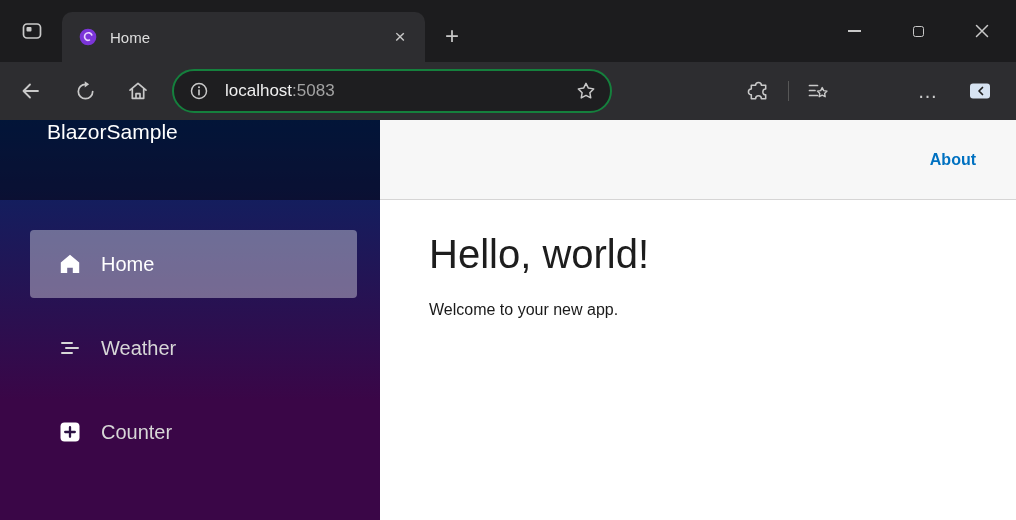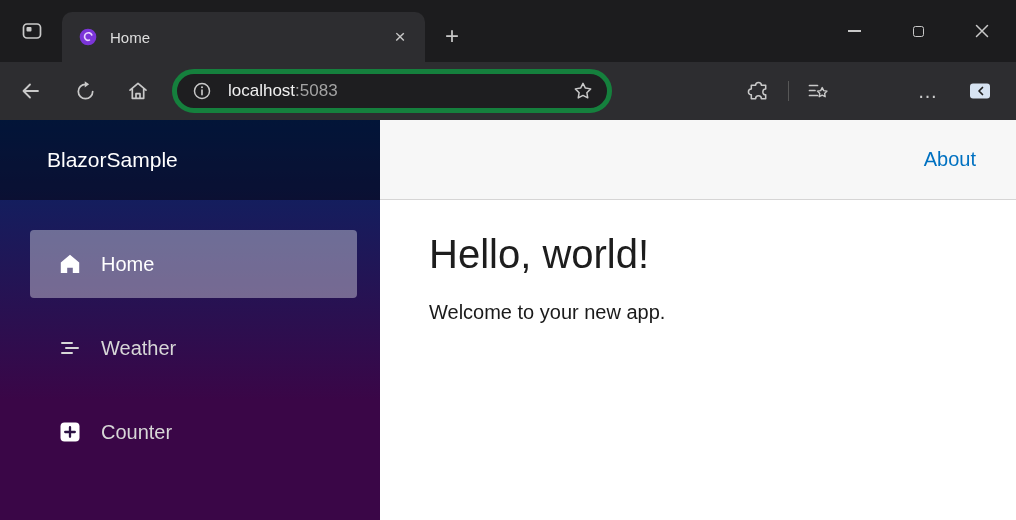--- a/index.html
+++ b/index.html
@@ -20,46 +20,46 @@
   .new-tab { position:absolute; left:437px; top:21px; width:30px; height:30px; color:#c7c7c7; font-size:24px; line-height:28px; text-align:center; border-radius:6px; }
 
   .win-controls { position:absolute; right:6px; top:0; height:62px; display:flex; align-items:center; }
   .win-btn { width:56px; height:42px; display:flex; align-items:center; justify-content:center; margin-left:8px; color:#c8c8c8; }
   .min-glyph { width:13px; height:2px; background:#c8c8c8; }
   .max-glyph { width:11px; height:11px; border:1.4px solid #c8c8c8; border-radius:2.5px; }
 
   
   .toolbar { position:absolute; top:62px; left:0; width:100%; height:58px; background:#2d2d30; }
   .nav-btn { position:absolute; top:9px; width:44px; height:40px; }
-  .addressbar { position:absolute; left:172px; top:7px; width:440px; height:44px; background:#1e1e20; border:5px solid #15803d; border-radius:22px; display:flex; align-items:center; padding:0 6px 0 8px; }
+  .addressbar { position:absolute; left:172px; top:7px; width:440px; height:44px; background:#1e1e20; border:2px solid #15803d; border-radius:22px; display:flex; align-items:center; padding:0 6px 0 8px; }
   .info-btn { width:34px; height:34px; flex:0 0 auto; }
   .url { margin-left:9px; flex:1; font-size:17px; white-space:nowrap; }
   .url-host { color:#f0f0f0; }
   .url-port { color:#a3a3a3; }
   .star-btn { width:36px; height:36px; flex:0 0 auto; }
   .tb-right-btn { position:absolute; top:9px; width:40px; height:40px; }
   .tb-divider { position:absolute; left:788px; top:19px; width:1px; height:20px; background:#575757; }
   .more-btn { font-size:20px; color:#cdcdcd; letter-spacing:1px; line-height:34px; }
 
   
   .page { position:absolute; top:120px; left:0; width:1016px; height:400px; display:flex; }
   .sidebar { width:380px; height:100%; background-image:linear-gradient(180deg, #052767 0%, #3a0647 70%); flex:0 0 auto; }
-  .brand-row { height:80px; background:rgba(0,0,0,0.45); display:flex; align-items:center; padding-left:47px; }
+  .brand-row { height:80px; background:rgba(0,0,0,0.45); display:flex; padding-left:47px; }
   .brand { color:#ffffff; font-size:21px; text-decoration:none; }
   .nav { display:flex; flex-direction:column; gap:16px; padding:30px 23px 0 30px; }
   .nav-item { height:68px; display:flex; align-items:center; gap:19px; padding-left:28px; border-radius:4px; color:#d7d7d7; font-size:20px; text-decoration:none; }
   .nav-item.active { background:rgba(255,255,255,0.37); color:#ffffff; }
   .nav-icon { width:24px; height:24px; display:flex; flex:0 0 auto; }
 
   .main { flex:1; background:#ffffff; display:flex; flex-direction:column; }
   .main-top-row { height:80px; background:#f7f7f7; border-bottom:1px solid #d6d5d5; display:flex; align-items:center; justify-content:flex-end; padding-right:40px; flex:0 0 auto; }
-  .about-link { color:#0071c1; font-size:20px; text-decoration:none; }
+  .about-link { color:#0071c1; font-size:16px; text-decoration:none;font-weight:bold; }
   .content { padding:32px 12px 0 49px; }
   .content h1 { margin:0 0 24px 0; font-size:40px; font-weight:400; color:#1d1d1d; }
-  .content p { margin:0; font-size:20px; color:#1a1a1a; }
+  .content p { margin:0; font-size:16px; color:#1a1a1a; }
 
   svg { display:block; }
 </style>
 </head>
 <body>
 
 <div class="window">
 
   <div class="titlebar">
 

